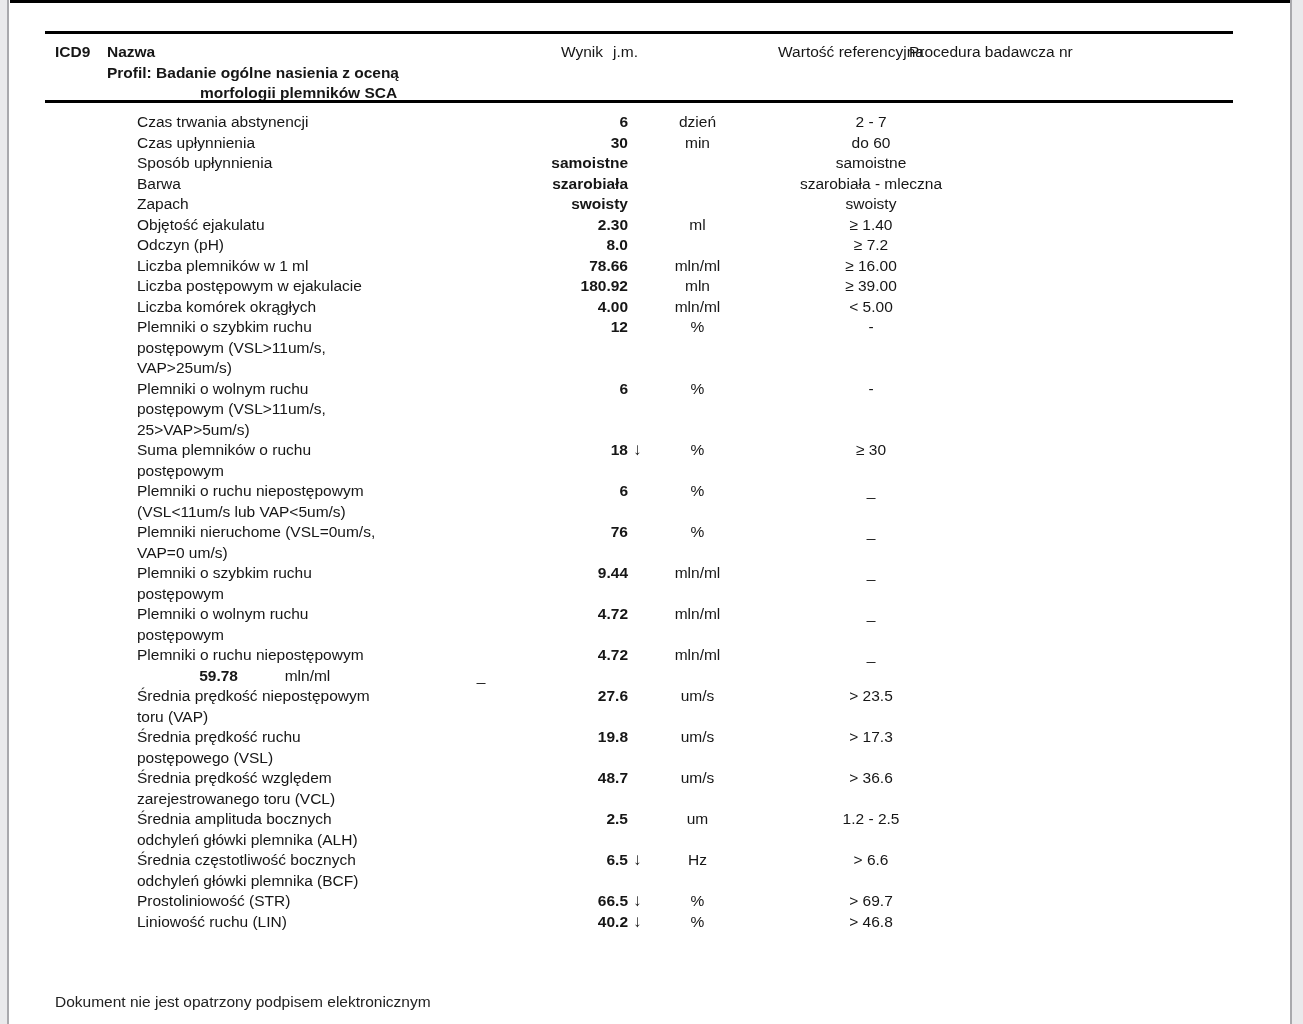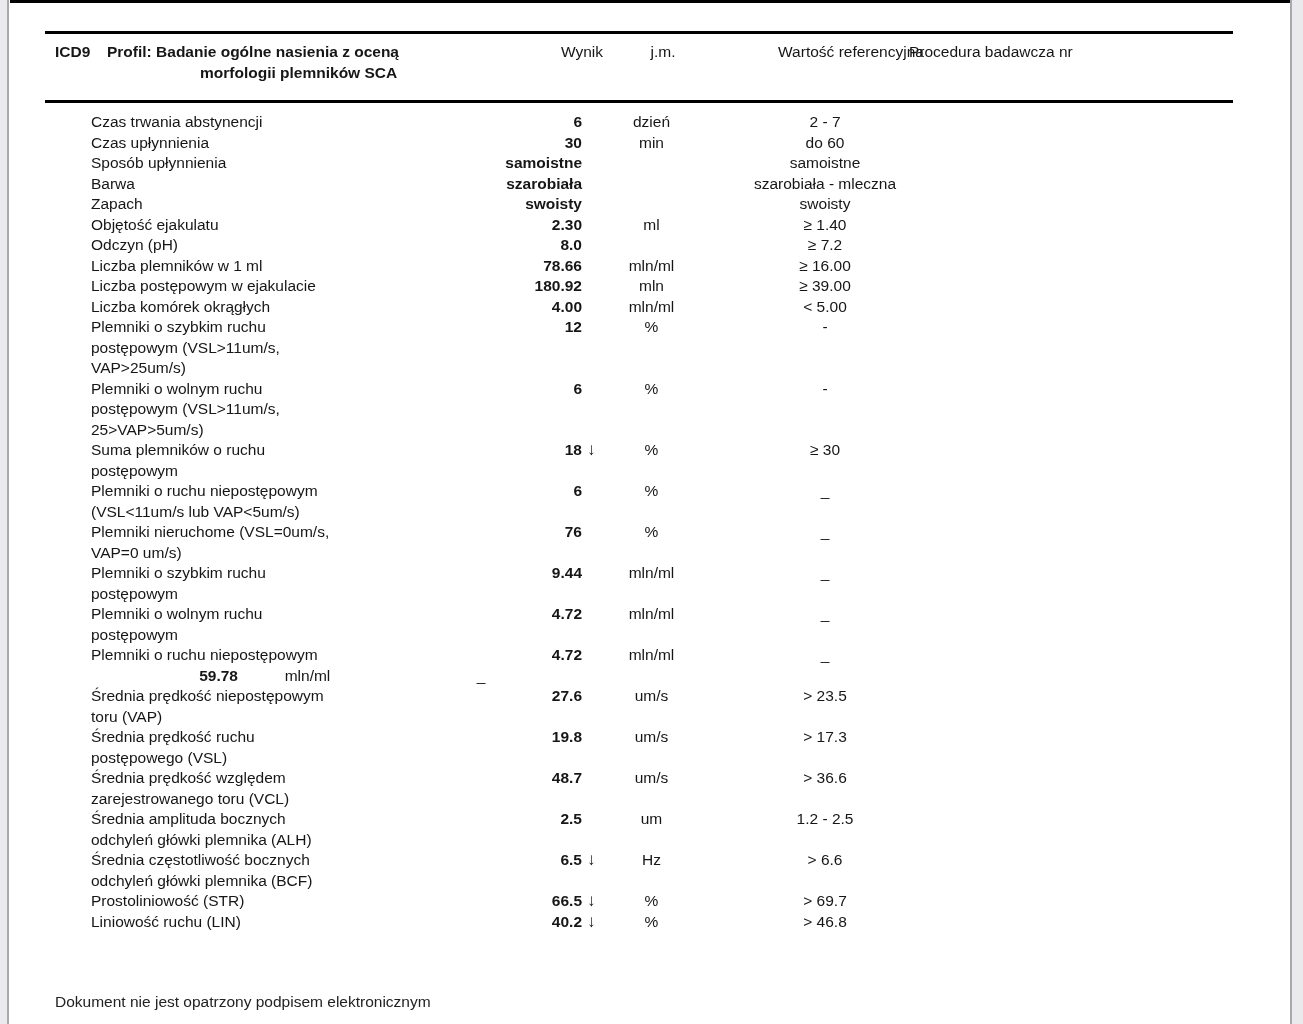--- a/index.html
+++ b/index.html
@@ -25,45 +25,46 @@
     position:absolute;left:45px;top:0;width:1188px;
   }
   .rule{position:absolute;left:0;width:100%;height:3px;background:#000;}
   .rule-top{top:31px;}
   .rule-mid{top:100px;}
   .thead{position:absolute;top:42px;left:0;width:100%;line-height:20.5px;}
   .h-icd9{position:absolute;left:10px;top:0;font-weight:bold;}
   .h-nazwa-block{position:absolute;left:62px;top:0;font-weight:bold;}
   .h-profil2{padding-left:93px;}
   .h-wynik{position:absolute;left:360px;top:0;width:198px;text-align:right;}
-  .h-jm{position:absolute;left:568px;top:0;width:100px;text-align:center;}
+  .h-jm{position:absolute;left:568px;top:0;width:100px;text-align:left;}
   .h-ref{position:absolute;left:678px;top:0;width:256px;text-align:center;}
   .h-proc{position:absolute;left:864px;top:0;}
   .rows{position:absolute;top:103px;left:0;width:100%;padding-top:9px;line-height:20.5px;}
   .row{display:flex;align-items:flex-start;}
-  .c-name{margin-left:46px;width:298px;white-space:pre-line;}
+  .c-name{margin-left:92px;width:298px;white-space:pre-line;}
   .c-wynik{width:193px;text-align:right;font-weight:bold;white-space:nowrap;}
   .c-flag{width:24px;padding-left:5px;font-weight:bold;font-size:17px;box-sizing:border-box;}
   .c-jm{width:91px;text-align:center;}
   .c-ref{width:256px;text-align:center;}
   .footer{position:absolute;left:55px;top:953px;font-size:15.5px;color:#222;margin-top:40px;}
 </style>
 </head>
 <body>
 
 <div class="edge-left"></div>
 <div class="edge-right"></div>
 <div class="topline"></div>
 
 <div class="doc-table">
   <div class="rule rule-top"></div>
 
   <div class="thead">
     <div class="h-icd9">ICD9</div>
     <div class="h-nazwa-block">
+      <div class="h-nazwa">Nazwa</div>
       <div class="h-profil">Profil: Badanie ogólne nasienia z oceną</div>
       <div class="h-profil2">morfologii plemników SCA</div>
     </div>
     <div class="h-wynik">Wynik</div>
     <div class="h-jm">j.m.</div>
     <div class="h-ref">Wartość referencyjna</div>
     <div class="h-proc">Procedura badawcza nr</div>
   </div>
 
   <div class="rule rule-mid"></div>

